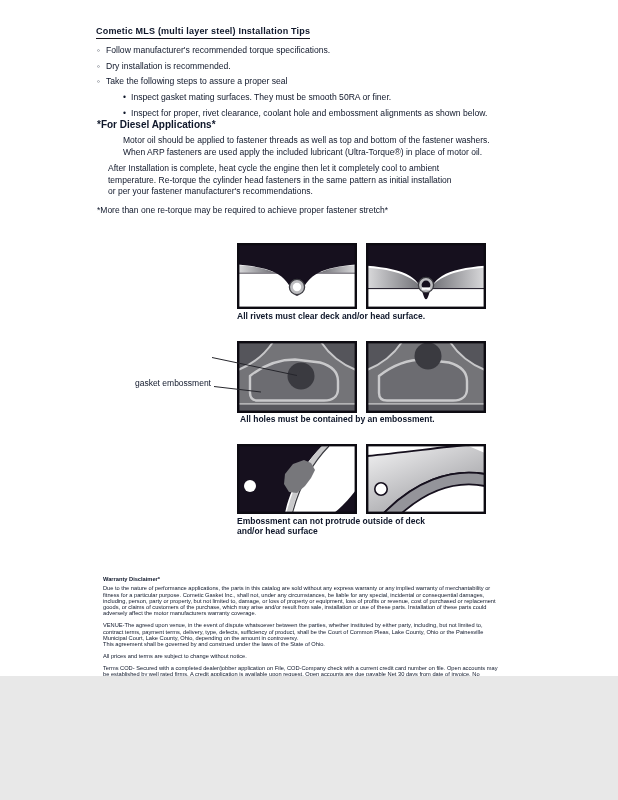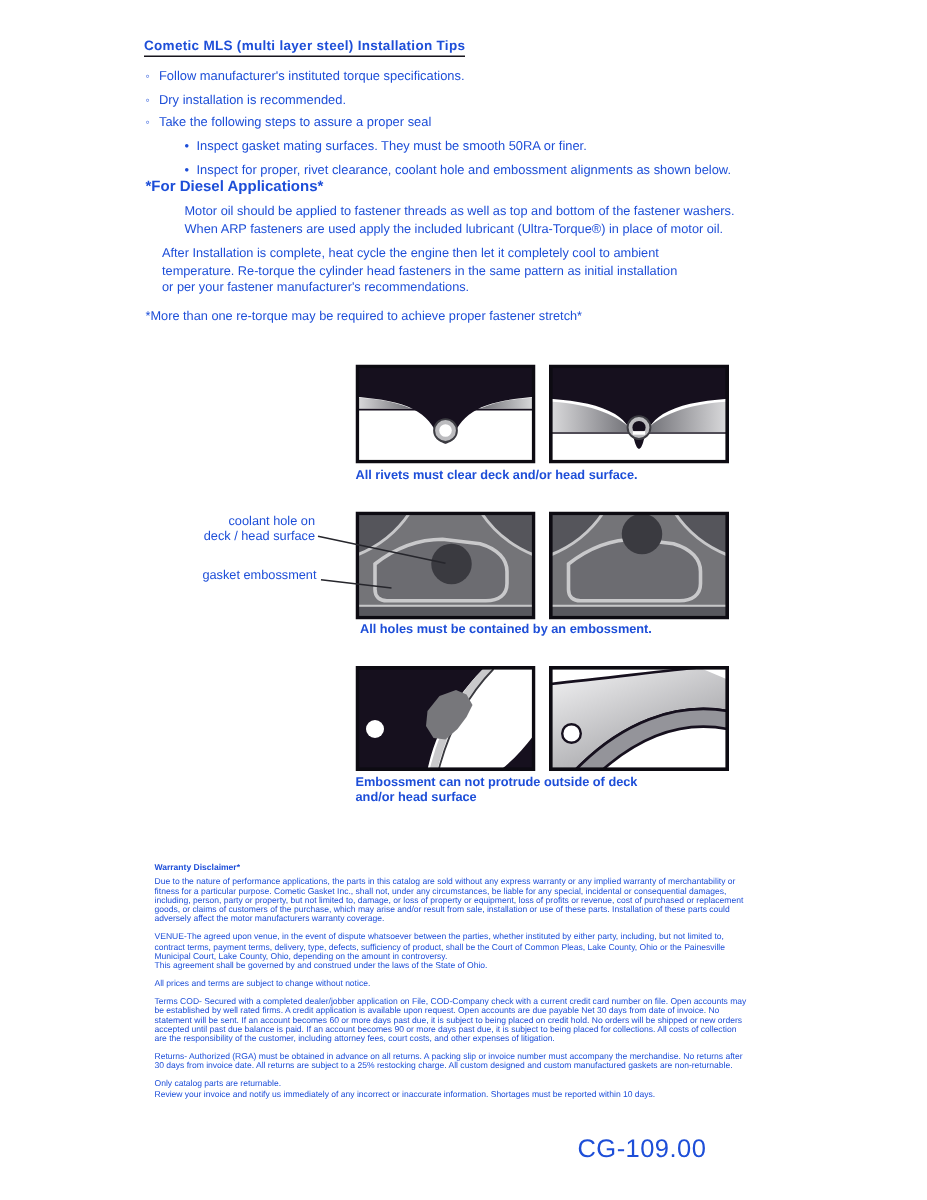--- a/index.html
+++ b/index.html
@@ -1,18 +1,18 @@
 <!DOCTYPE html>
 <html><head>
 <meta charset="utf-8">
 <style>
   html,body{margin:0;padding:0;background:#e8e8e8;}
   #page{
-    position:relative;width:618px;height:800px;background:#ffffff;
-    font-family:"Liberation Sans","DejaVu Sans",sans-serif;color:#1d4ed8;
+    position:relative;width:618px;height:676px;background:#ffffff;
+    font-family:"Liberation Sans","DejaVu Sans",sans-serif;color:#0f172a;
     overflow:hidden;margin:0 auto;
   }
   .abs{position:absolute;}
   .preline{white-space:pre-line;}
   .title{
     font-size:9px;font-weight:bold;letter-spacing:.2px;
     border-bottom:1.6px solid #17151d;padding-bottom:1.5px;display:inline-block;
   }
   .body-text{font-size:8.5px;line-height:11.7px;}
   .bullets{font-size:8.6px;line-height:15.7px;}
@@ -35,21 +35,21 @@
 
 <div id="page">
 
   <div class="abs" style="left:96px;top:20px;">
     <span class="title">Cometic MLS (multi layer steel) Installation Tips</span>
   </div>
 
   <div class="abs bullets" style="left:97px;top:43px;width:440px;">
     <div class="bullet-line">
       <span class="glyph">◦</span>
-      <span>Follow manufacturer's instituted torque specifications.</span>
+      <span>Follow manufacturer's recommended torque specifications.</span>
     </div>
     <div class="bullet-line">
       <span class="glyph">◦</span>
       <span>Dry installation is recommended.</span>
     </div>
     <div class="bullet-line">
       <span class="glyph">◦</span>
       <span>Take the following steps to assure a proper seal</span>
     </div>
     <div class="bullet-line sub">
@@ -104,22 +104,20 @@
     <circle cx="60" cy="42" r="4.4" fill="#16101e"></circle>
     <rect x="55.9" y="44.4" width="8.2" height="2.4" fill="#ffffff"></rect>
     <rect x="1.2" y="1.2" width="117.6" height="63.6" fill="none" stroke="#0d0b12" stroke-width="2.4"></rect>
   </svg>
 
   <div class="abs caption" style="left:237px;top:311px;width:260px;">All rivets must clear deck and/or head surface.</div>
 
   <div class="abs rw-label" style="left:237px;top:328px;">RIGHT</div>
   <div class="abs rw-label" style="left:366px;top:328px;">WRONG</div>
 
-  <div class="abs diagram-label preline" style="left:100px;top:343px;width:110px;">coolant hole on
-deck / head surface</div>
   <div class="abs diagram-label" style="left:99px;top:379px;width:112px;">gasket embossment</div>
 
   <svg class="abs" style="left:237px;top:341px;" width="120" height="72" viewBox="0 0 120 72">
     <rect x="1.2" y="1.2" width="117.6" height="69.6" fill="#747478"></rect>
     <path d="M1,1 H36 C28,13 16,23 1,29 Z" fill="#55555b"></path>
     <path d="M119,1 H84 C92,13 104,23 119,29 Z" fill="#55555b"></path>
     <path d="M36,1 C28,13 16,23 1,29" stroke="#c7c7c9" stroke-width="2" fill="none"></path>
     <path d="M84,1 C92,13 104,23 119,29" stroke="#c7c7c9" stroke-width="2" fill="none"></path>
     <path d="M13,52 L13,35 C27,24 43,18.5 58,18.5 L83,21.5 C95,25 101,32 101,40 L101,48 C101,55.5 95.5,59.5 87,59.5 L21,59.5 C16,59.5 13,56.8 13,52 Z" fill="#6c6c71" stroke="#c9c9cb" stroke-width="2.4"></path>
     <circle cx="64" cy="35" r="13.5" fill="#3a3a40"></circle>

